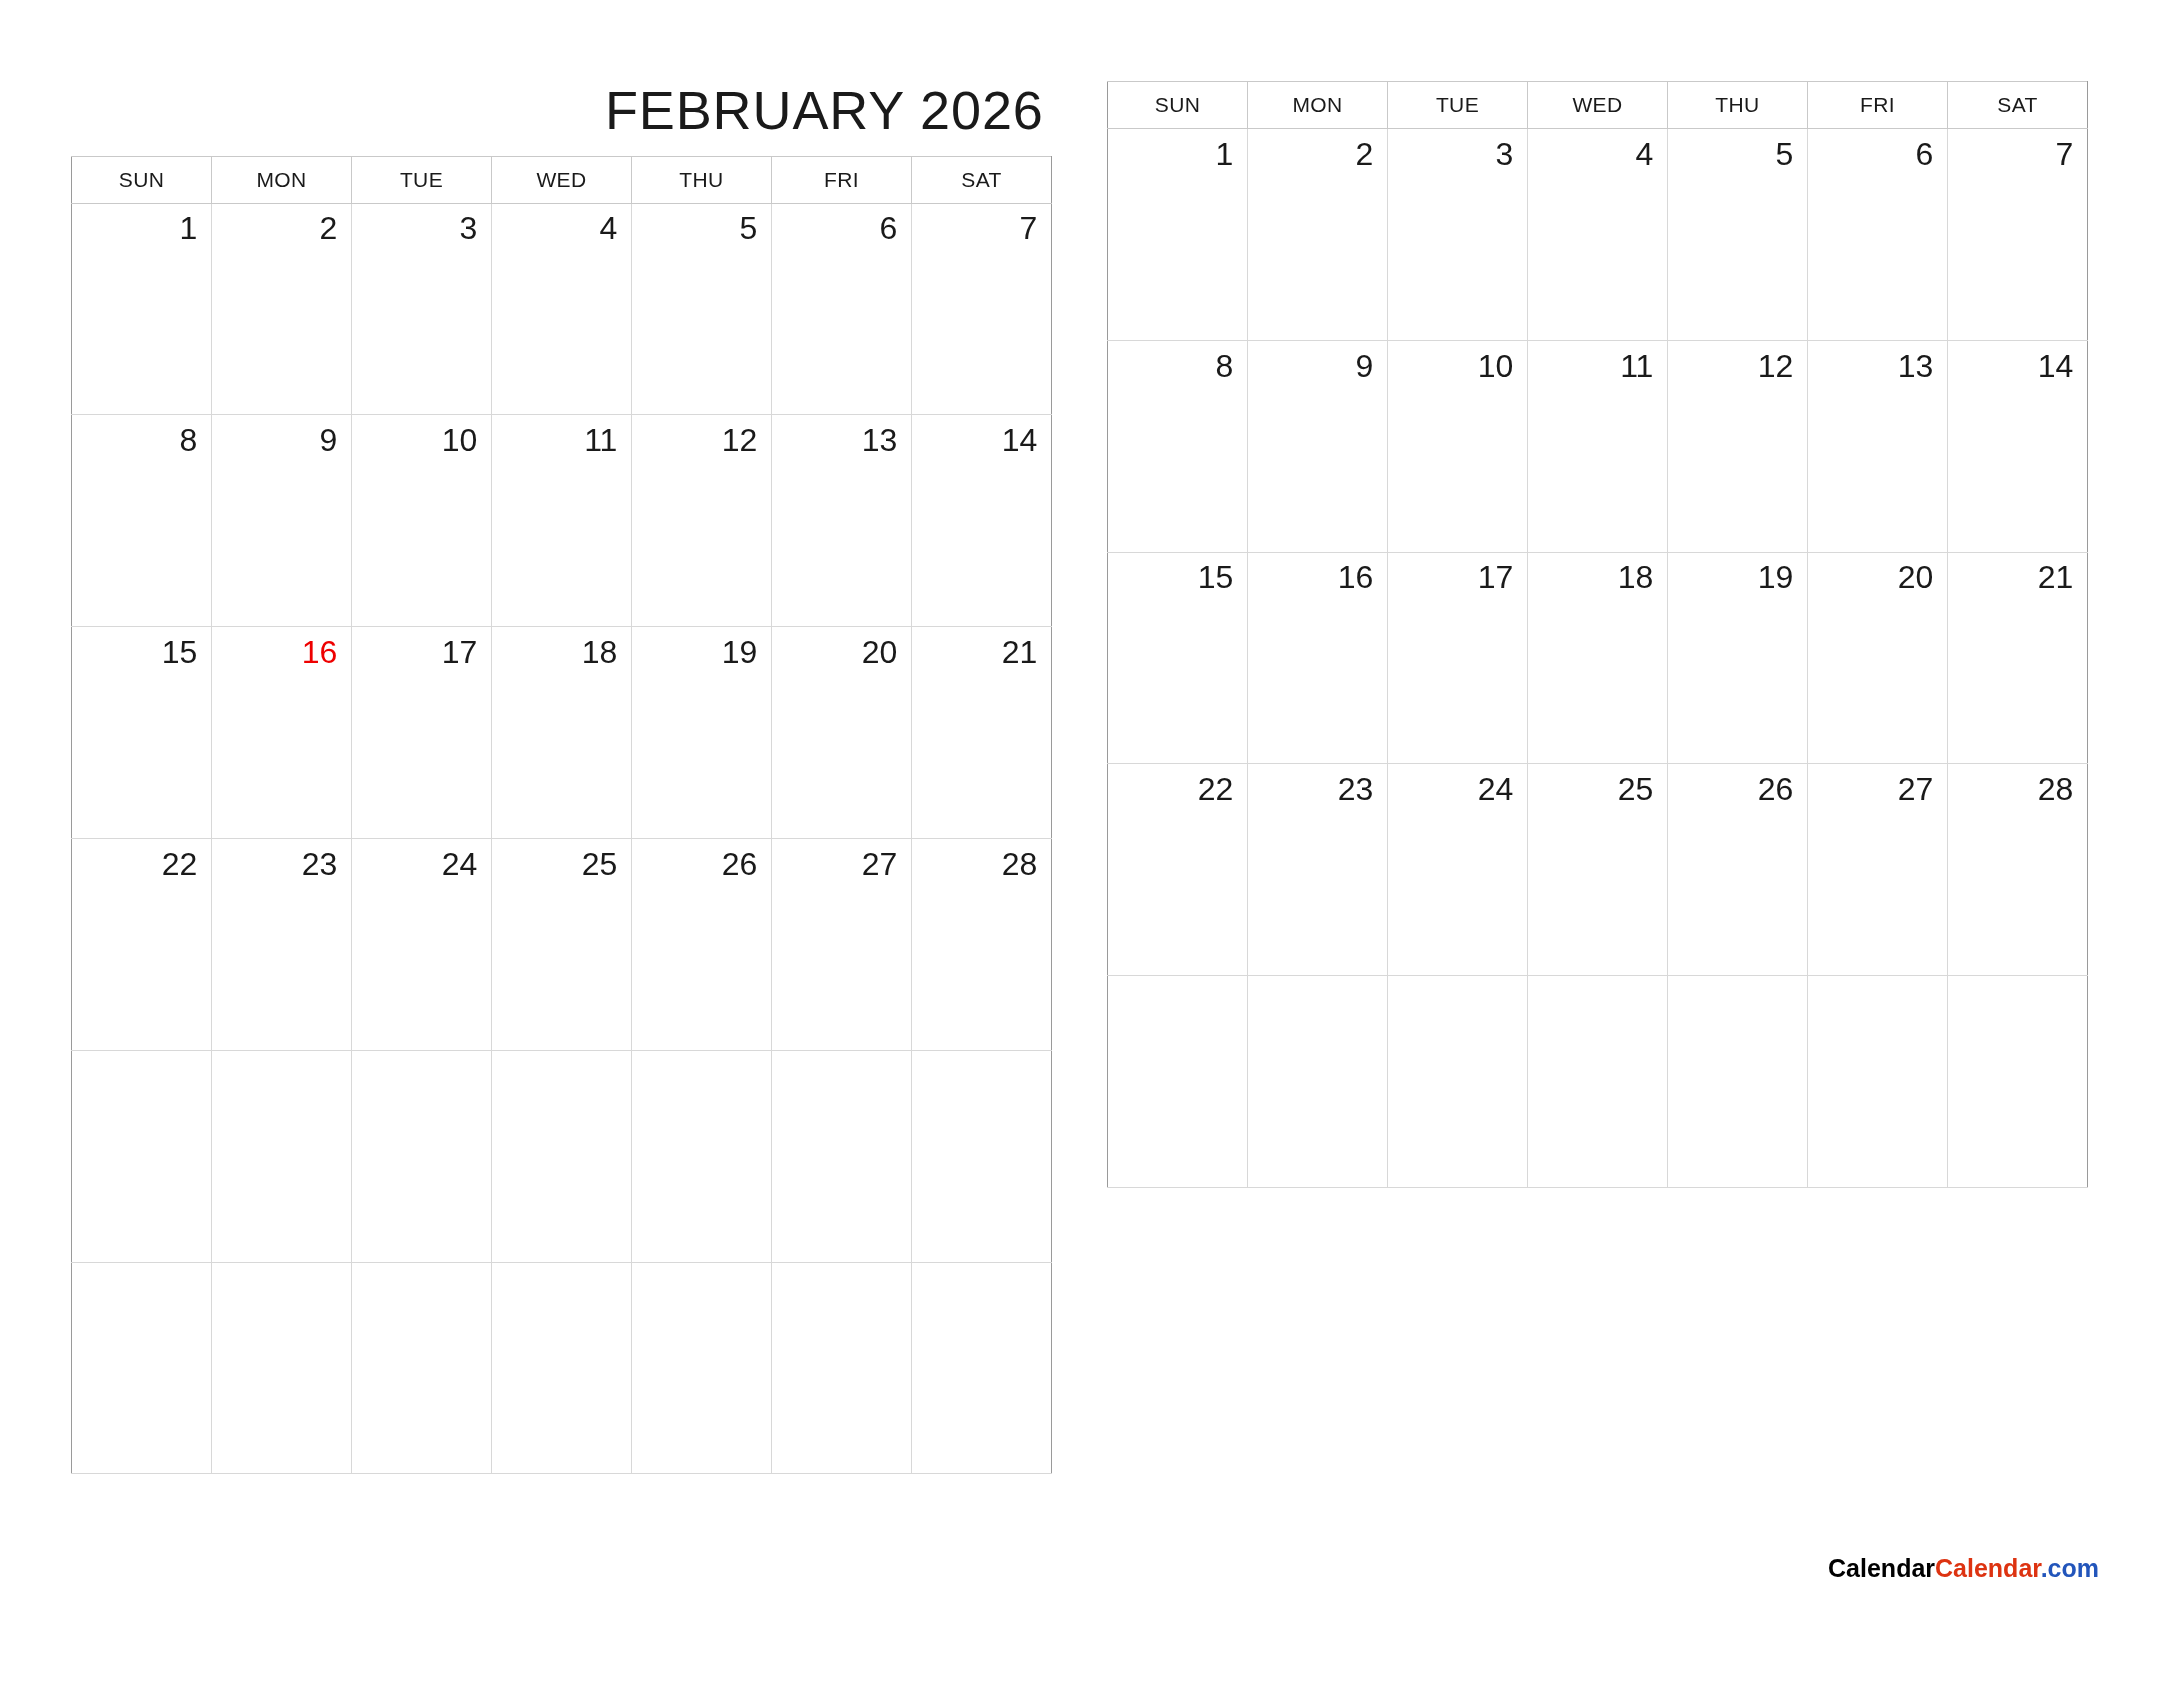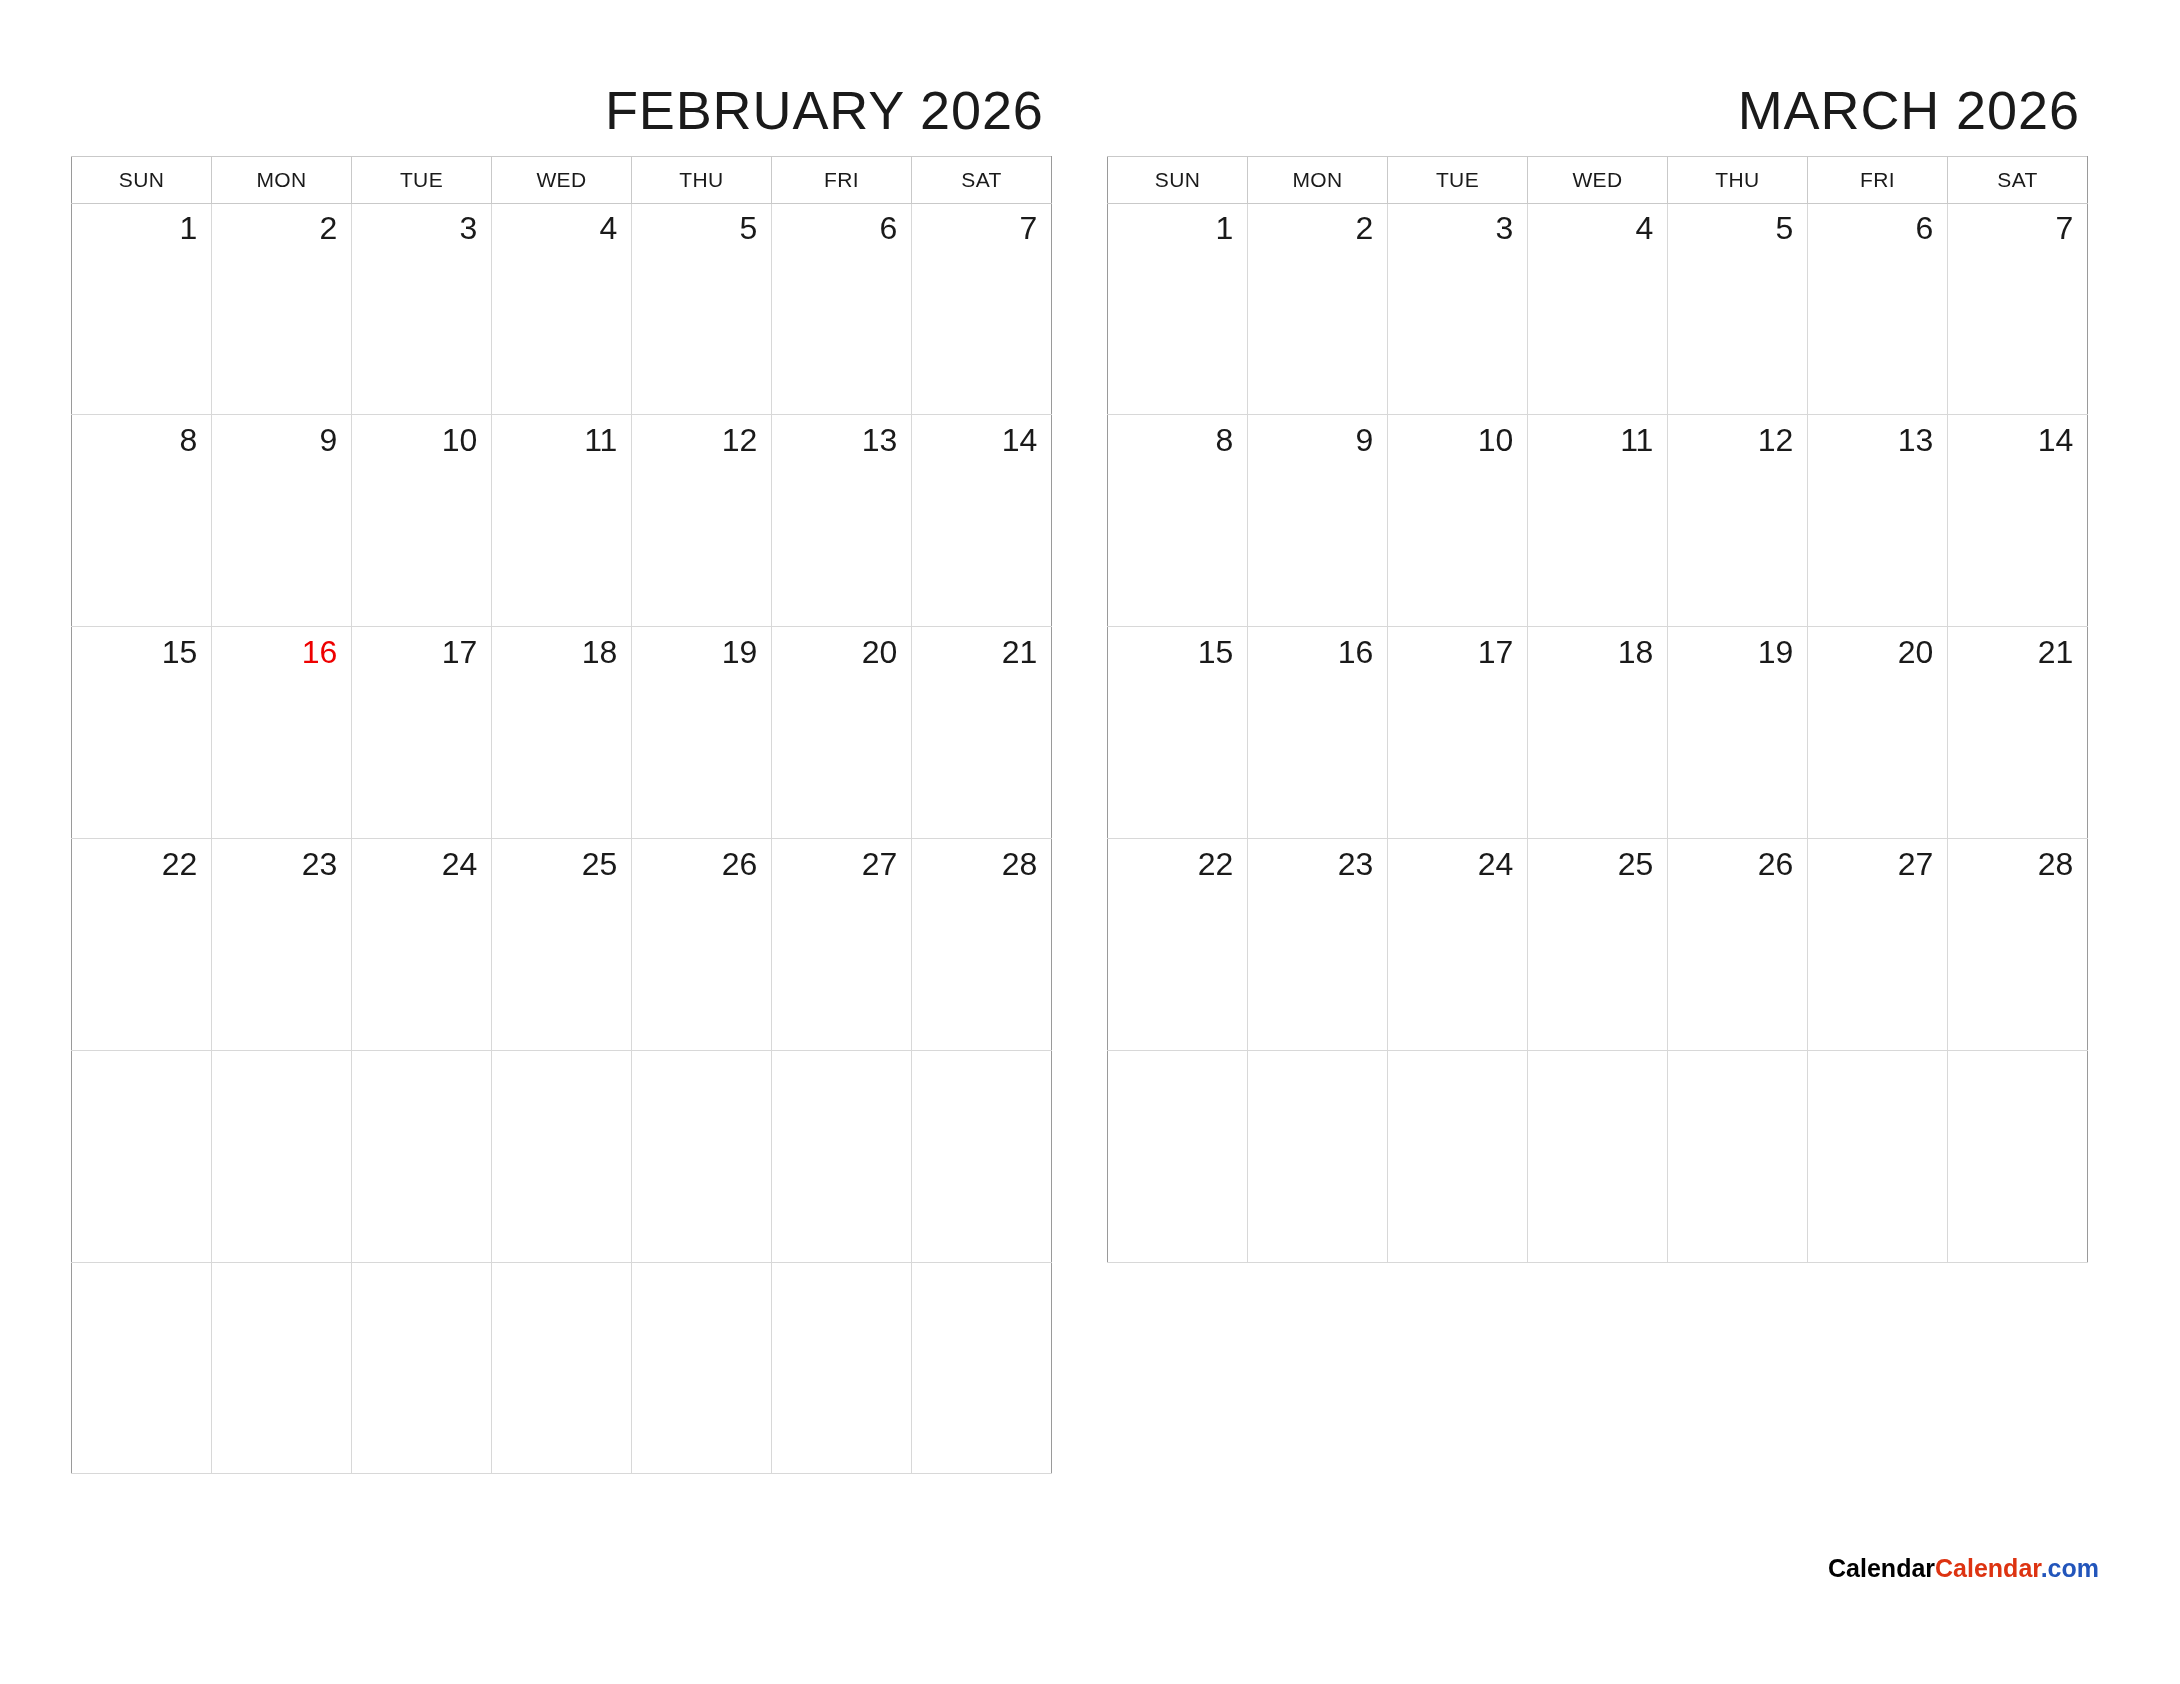--- a/index.html
+++ b/index.html
@@ -181,21 +181,20 @@
             <td></td>
             <td></td>
             <td></td>
             <td></td>
           </tr>
         </tbody>
       </table>
     </div>
 
     <div class="month">
-      <h1 class="month-title">MARCH 2026</h1>
       <table class="cal">
         <colgroup>
           <col>
             <col>
             <col>
             <col>
             <col>
             <col>
             <col>
         </colgroup>

